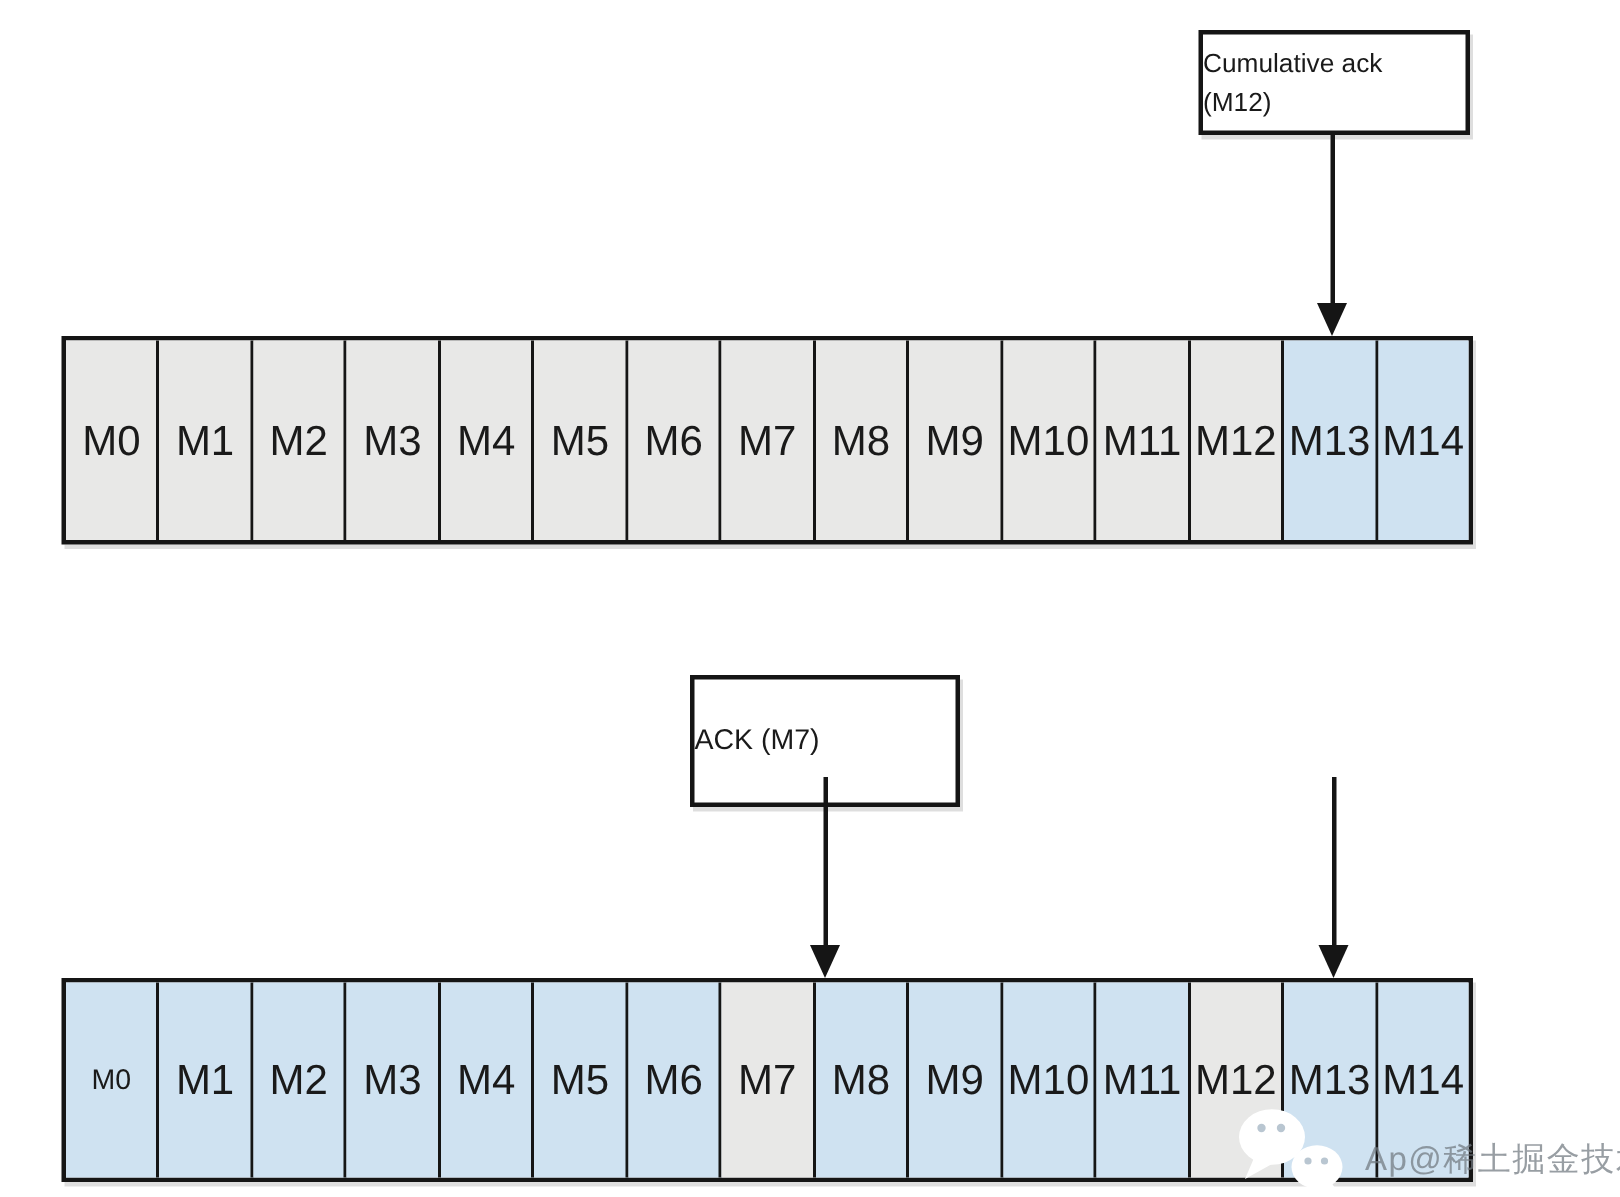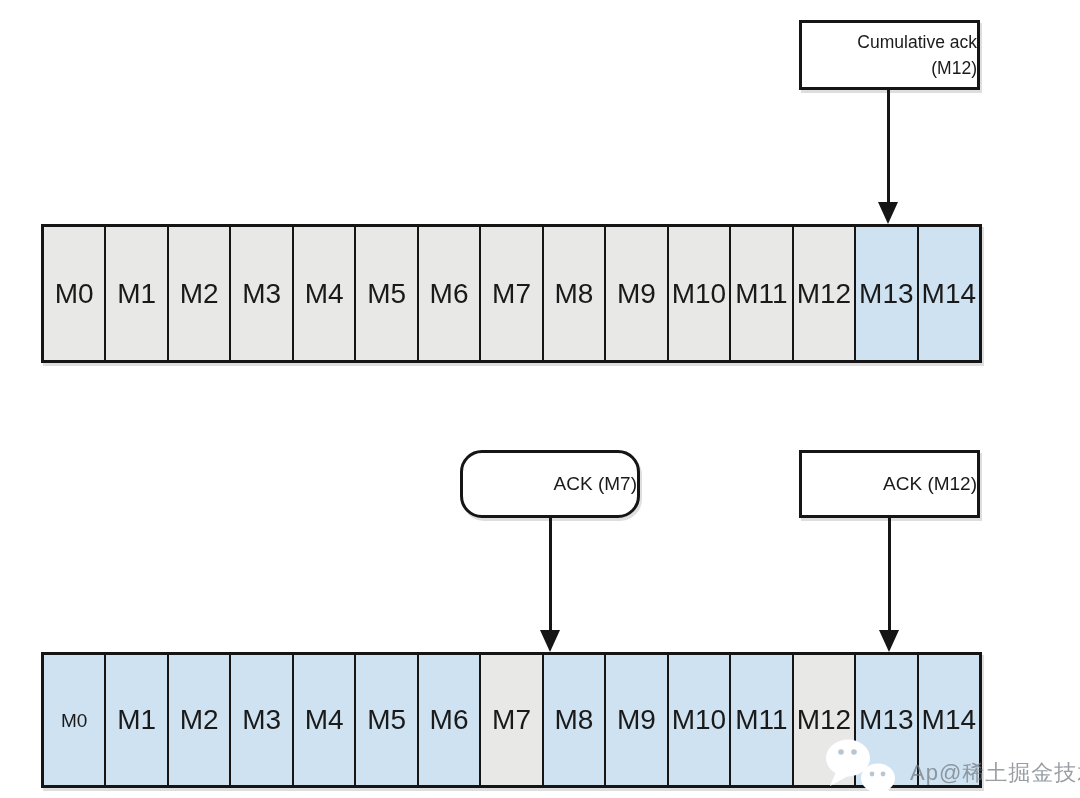--- a/index.html
+++ b/index.html
@@ -40,27 +40,27 @@
   .cl { font-size: 28px; line-height: 1; }
   .row-bottom .cell:first-child .cl { font-size: 19px; }
 
   
   .callout {
     position: absolute;
     border: 3px solid #151515;
     background: #ffffff;
     display: flex;
     flex-direction: column;
-    align-items: flex-end;
+    align-items: flex-start;
     justify-content: center;
     box-shadow: 2px 3px 0 rgba(0,0,0,0.13);
     text-align: center;
   }
   #cum-box  { left: 799px; top: 20px;  width: 181px; height: 70px; font-size: 17.5px; line-height: 26px; }
-  #ack7-box { left: 460px; top: 450px; width: 180px; height: 68px; font-size: 19px; border-radius: 22px; }
+  #ack7-box { left: 460px; top: 450px; width: 180px; height: 88px; font-size: 19px; }
   #ack12-box{ left: 799px; top: 450px; width: 181px; height: 68px; font-size: 19px; }
 
   
   .vline { position: absolute; width: 2.5px; background: #151515; }
   .ahead {
     position: absolute; width: 0; height: 0;
     border-left: 10px solid transparent;
     border-right: 10px solid transparent;
     border-top: 22px solid #151515;
   }
@@ -144,23 +144,20 @@
     <div class="cell" data-state="pending">
         <span class="cl">M13</span>
       </div>
     <div class="cell" data-state="pending">
         <span class="cl">M14</span>
       </div>
   </div>
 
   <div class="callout" id="ack7-box">
     <div>ACK (M7)</div>
-  </div>
-  <div class="callout" id="ack12-box">
-    <div>ACK (M12)</div>
   </div>
   <div class="vline" id="arrow2-line"></div>
   <div class="ahead" id="arrow2-head"></div>
   <div class="vline" id="arrow3-line"></div>
   <div class="ahead" id="arrow3-head"></div>
 
   <div class="row row-bottom">
     <div class="cell" data-state="pending">
         <span class="cl">M0</span>
       </div>

